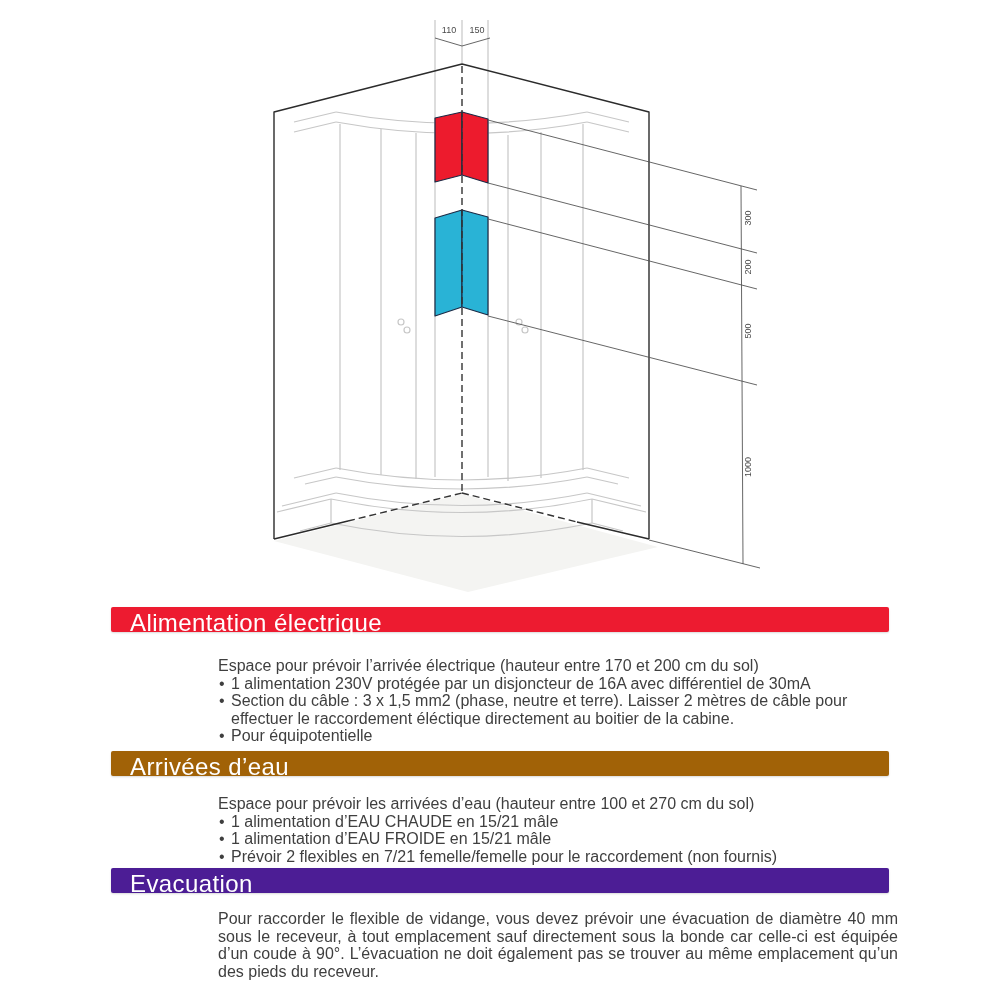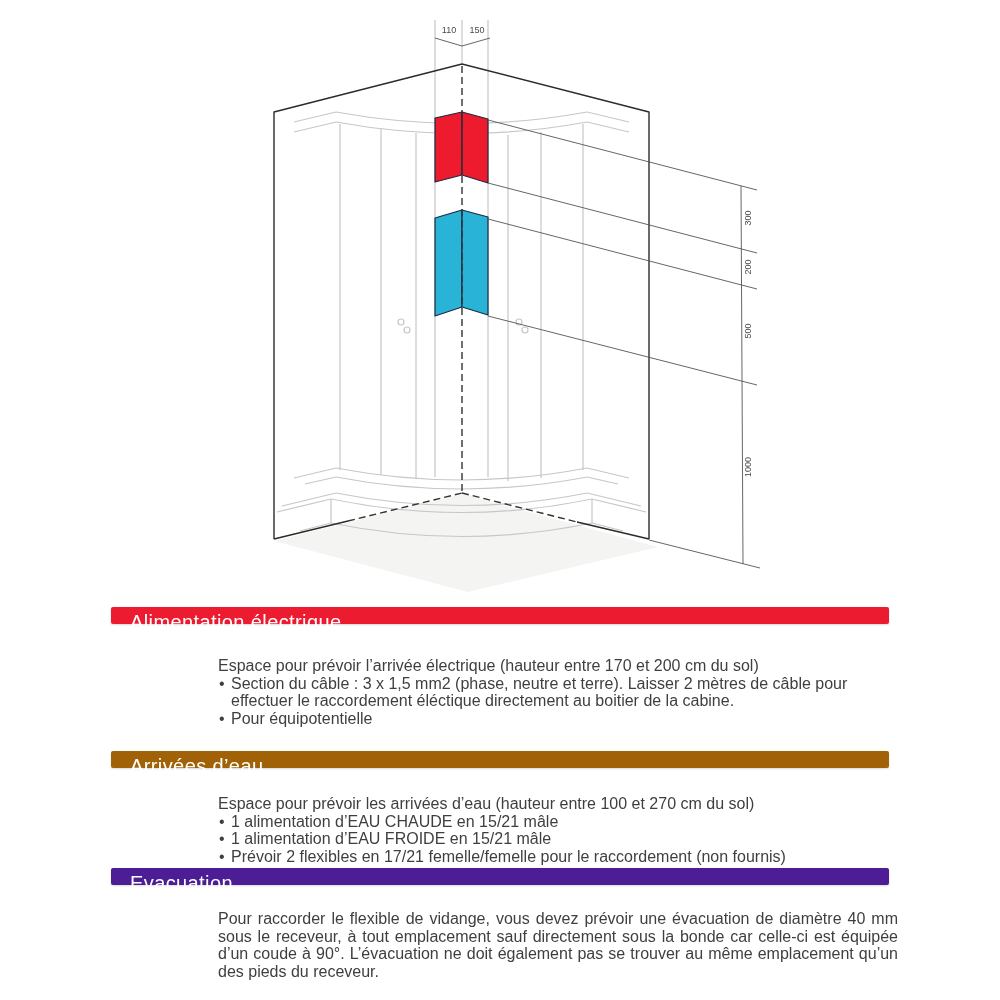--- a/index.html
+++ b/index.html
@@ -1,21 +1,21 @@
 <!DOCTYPE html>
 <html><head>
 <meta charset="utf-8">
 <style>
   html,body{margin:0;padding:0;background:#ffffff;}
   #page{position:relative;width:1000px;height:1000px;background:#ffffff;overflow:hidden;
         font-family:"Liberation Sans", sans-serif;}
   svg text{font-family:"Liberation Sans", sans-serif;}
 
-  .bar{position:absolute;left:111px;width:778px;height:17px;border-radius:2px;
-       color:#ffffff;font-size:20px;line-height:31px;padding-left:19px;
+  .bar{position:absolute;left:111px;width:778px;height:25px;border-radius:2px;
+       color:#ffffff;font-size:24px;line-height:31px;padding-left:19px;
        letter-spacing:.4px;box-sizing:border-box;
        box-shadow:0 1px 2px rgba(0,0,0,.15);}
   .bar-electric{top:607px;background:#ed1b30;}
   .bar-water{top:751px;background:#a16207;}
   .bar-drain{top:868px;background:#4c1d95;}
 
   .txtblock{position:absolute;left:210px;width:684px;color:#3f3f3f;
             font-size:16px;line-height:17.6px;}
   .tb1{top:657px;}
   .tb2{top:795px;}
@@ -93,32 +93,33 @@
       <text transform="rotate(-90 751 331)" x="751" y="331" text-anchor="middle">500</text>
       <text transform="rotate(-90 751 467)" x="751" y="467" text-anchor="middle">1000</text>
     </g>
   </svg>
 
   <div class="bar bar-electric">
     <span>Alimentation électrique</span>
   </div>
   <div class="txtblock tb1">
     <div class="intro">Espace pour prévoir l’arrivée électrique (hauteur entre 170 et 200 cm du sol)</div>
+    <div class="item">1 alimentation 230V protégée par un disjoncteur de 16A avec différentiel de 30mA</div>
     <div class="item">Section du câble : 3 x 1,5 mm2 (phase, neutre et terre). Laisser 2 mètres de câble pour effectuer le raccordement éléctique directement au boitier de la cabine.</div>
     <div class="item">Pour équipotentielle</div>
   </div>
 
   <div class="bar bar-water">
     <span>Arrivées d’eau</span>
   </div>
   <div class="txtblock tb2">
     <div class="intro">Espace pour prévoir les arrivées d’eau (hauteur entre 100 et 270 cm du sol)</div>
     <div class="item">1 alimentation d’EAU CHAUDE en 15/21 mâle</div>
     <div class="item">1 alimentation d’EAU FROIDE en 15/21 mâle</div>
-    <div class="item">Prévoir 2 flexibles en 17/21 femelle/femelle pour le raccordement (non fournis)</div>
+    <div class="item">Prévoir 2 flexibles en 7/21 femelle/femelle pour le raccordement (non fournis)</div>
   </div>
 
   <div class="bar bar-drain">
     <span>Evacuation</span>
   </div>
   <div class="txtblock tb3">
     <div class="para">Pour raccorder le flexible de vidange, vous devez prévoir une évacuation de diamètre 40 mm sous le receveur, à tout emplacement sauf directement sous la bonde car celle-ci est équipée d’un coude à 90°. L’évacuation ne doit également pas se trouver au même emplacement qu’un des pieds du receveur.</div>
   </div>
 
 </div>

